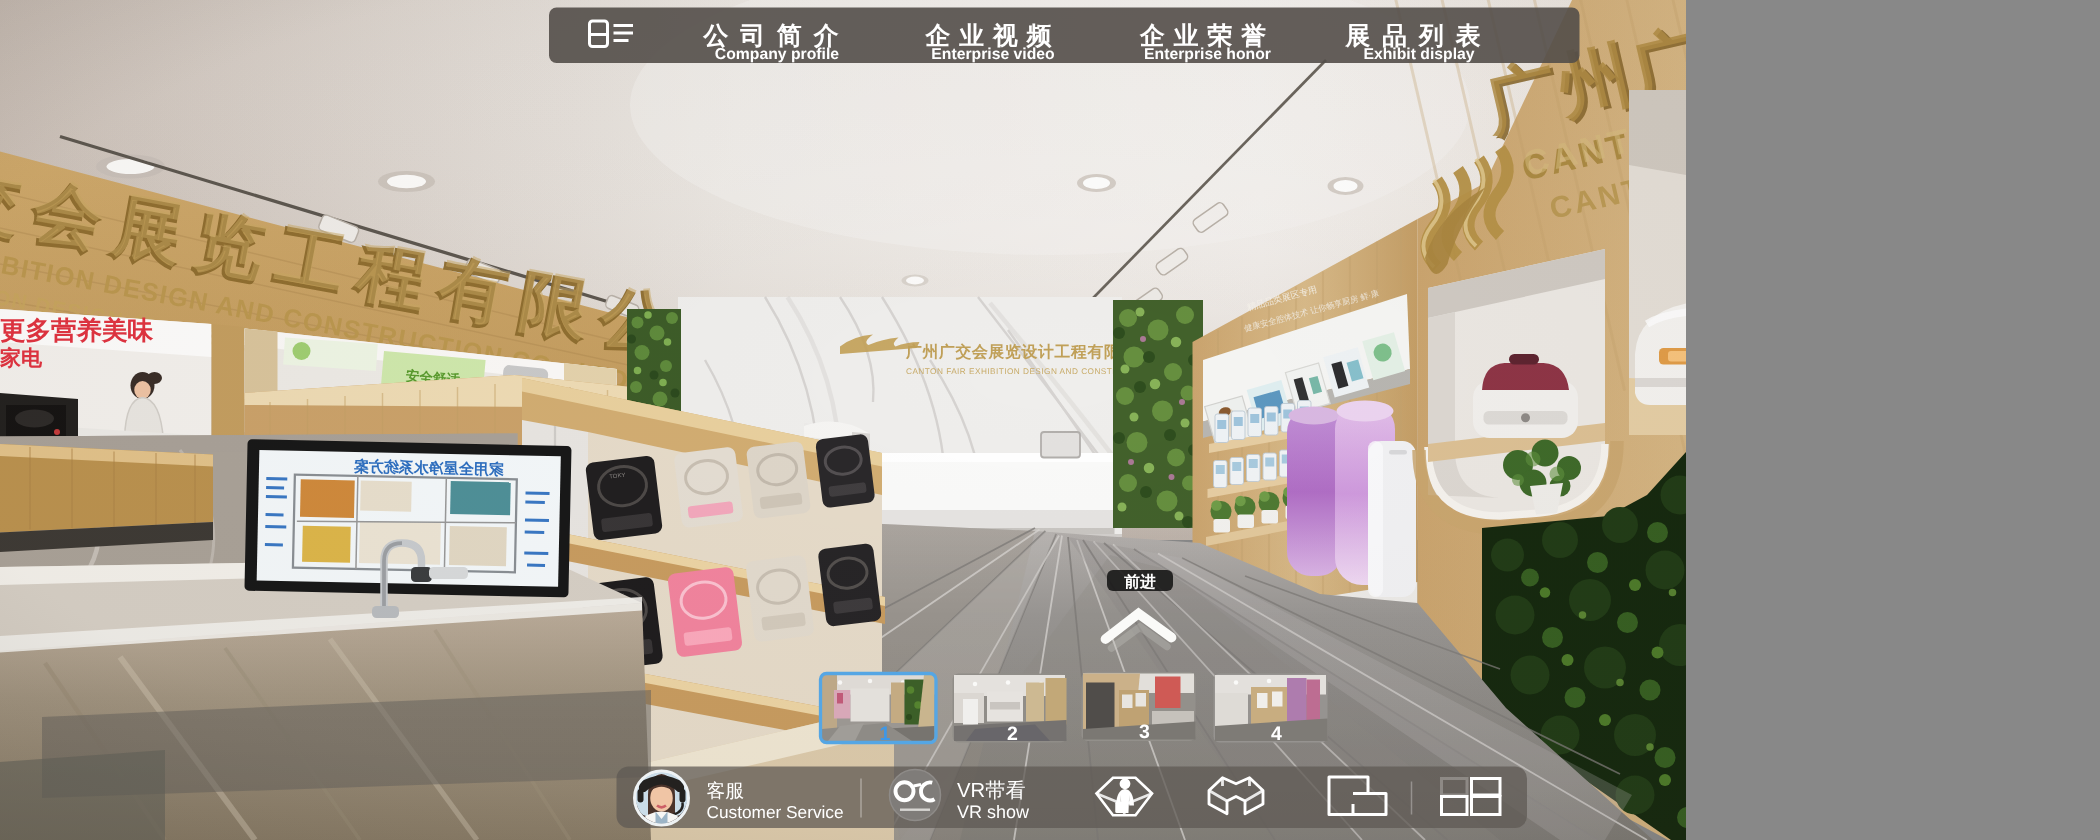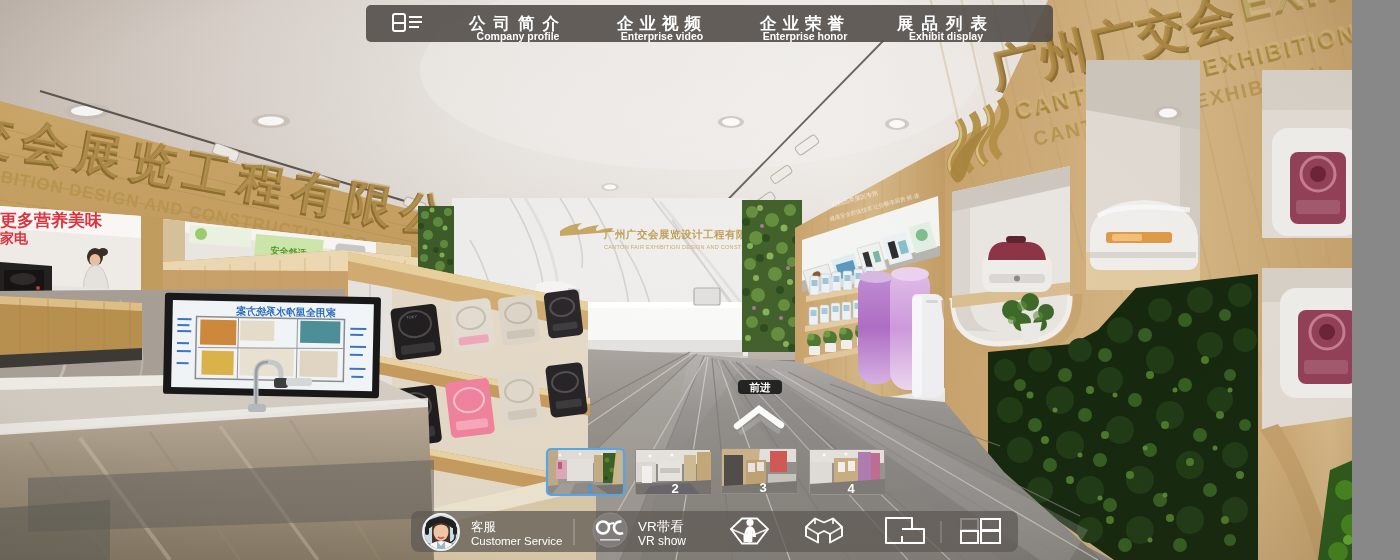--- a/index.html
+++ b/index.html
@@ -1,16 +1,16 @@
 <!DOCTYPE html>
 <html><head>
 <meta charset="utf-8">
 <style>
   html,body{margin:0;padding:0;background:#888;}
-  #stage{position:relative;width:1352px;height:560px;overflow:hidden;font-family:"Liberation Sans",sans-serif;}
+  #stage{position:relative;width:1124px;height:560px;overflow:hidden;font-family:"Liberation Sans",sans-serif;}
 </style>
 </head>
 <body>
 <div id="stage">
 <svg width="1400" height="560" viewBox="0 0 1400 560" xmlns="http://www.w3.org/2000/svg">
 <defs>
   <linearGradient id="ceil" x1="0" y1="0" x2="1" y2="0">
     <stop offset="0" stop-color="#cfc5bd"></stop>
     <stop offset="0.35" stop-color="#ebe7e2"></stop>
     <stop offset="0.6" stop-color="#f4f1ee"></stop>

